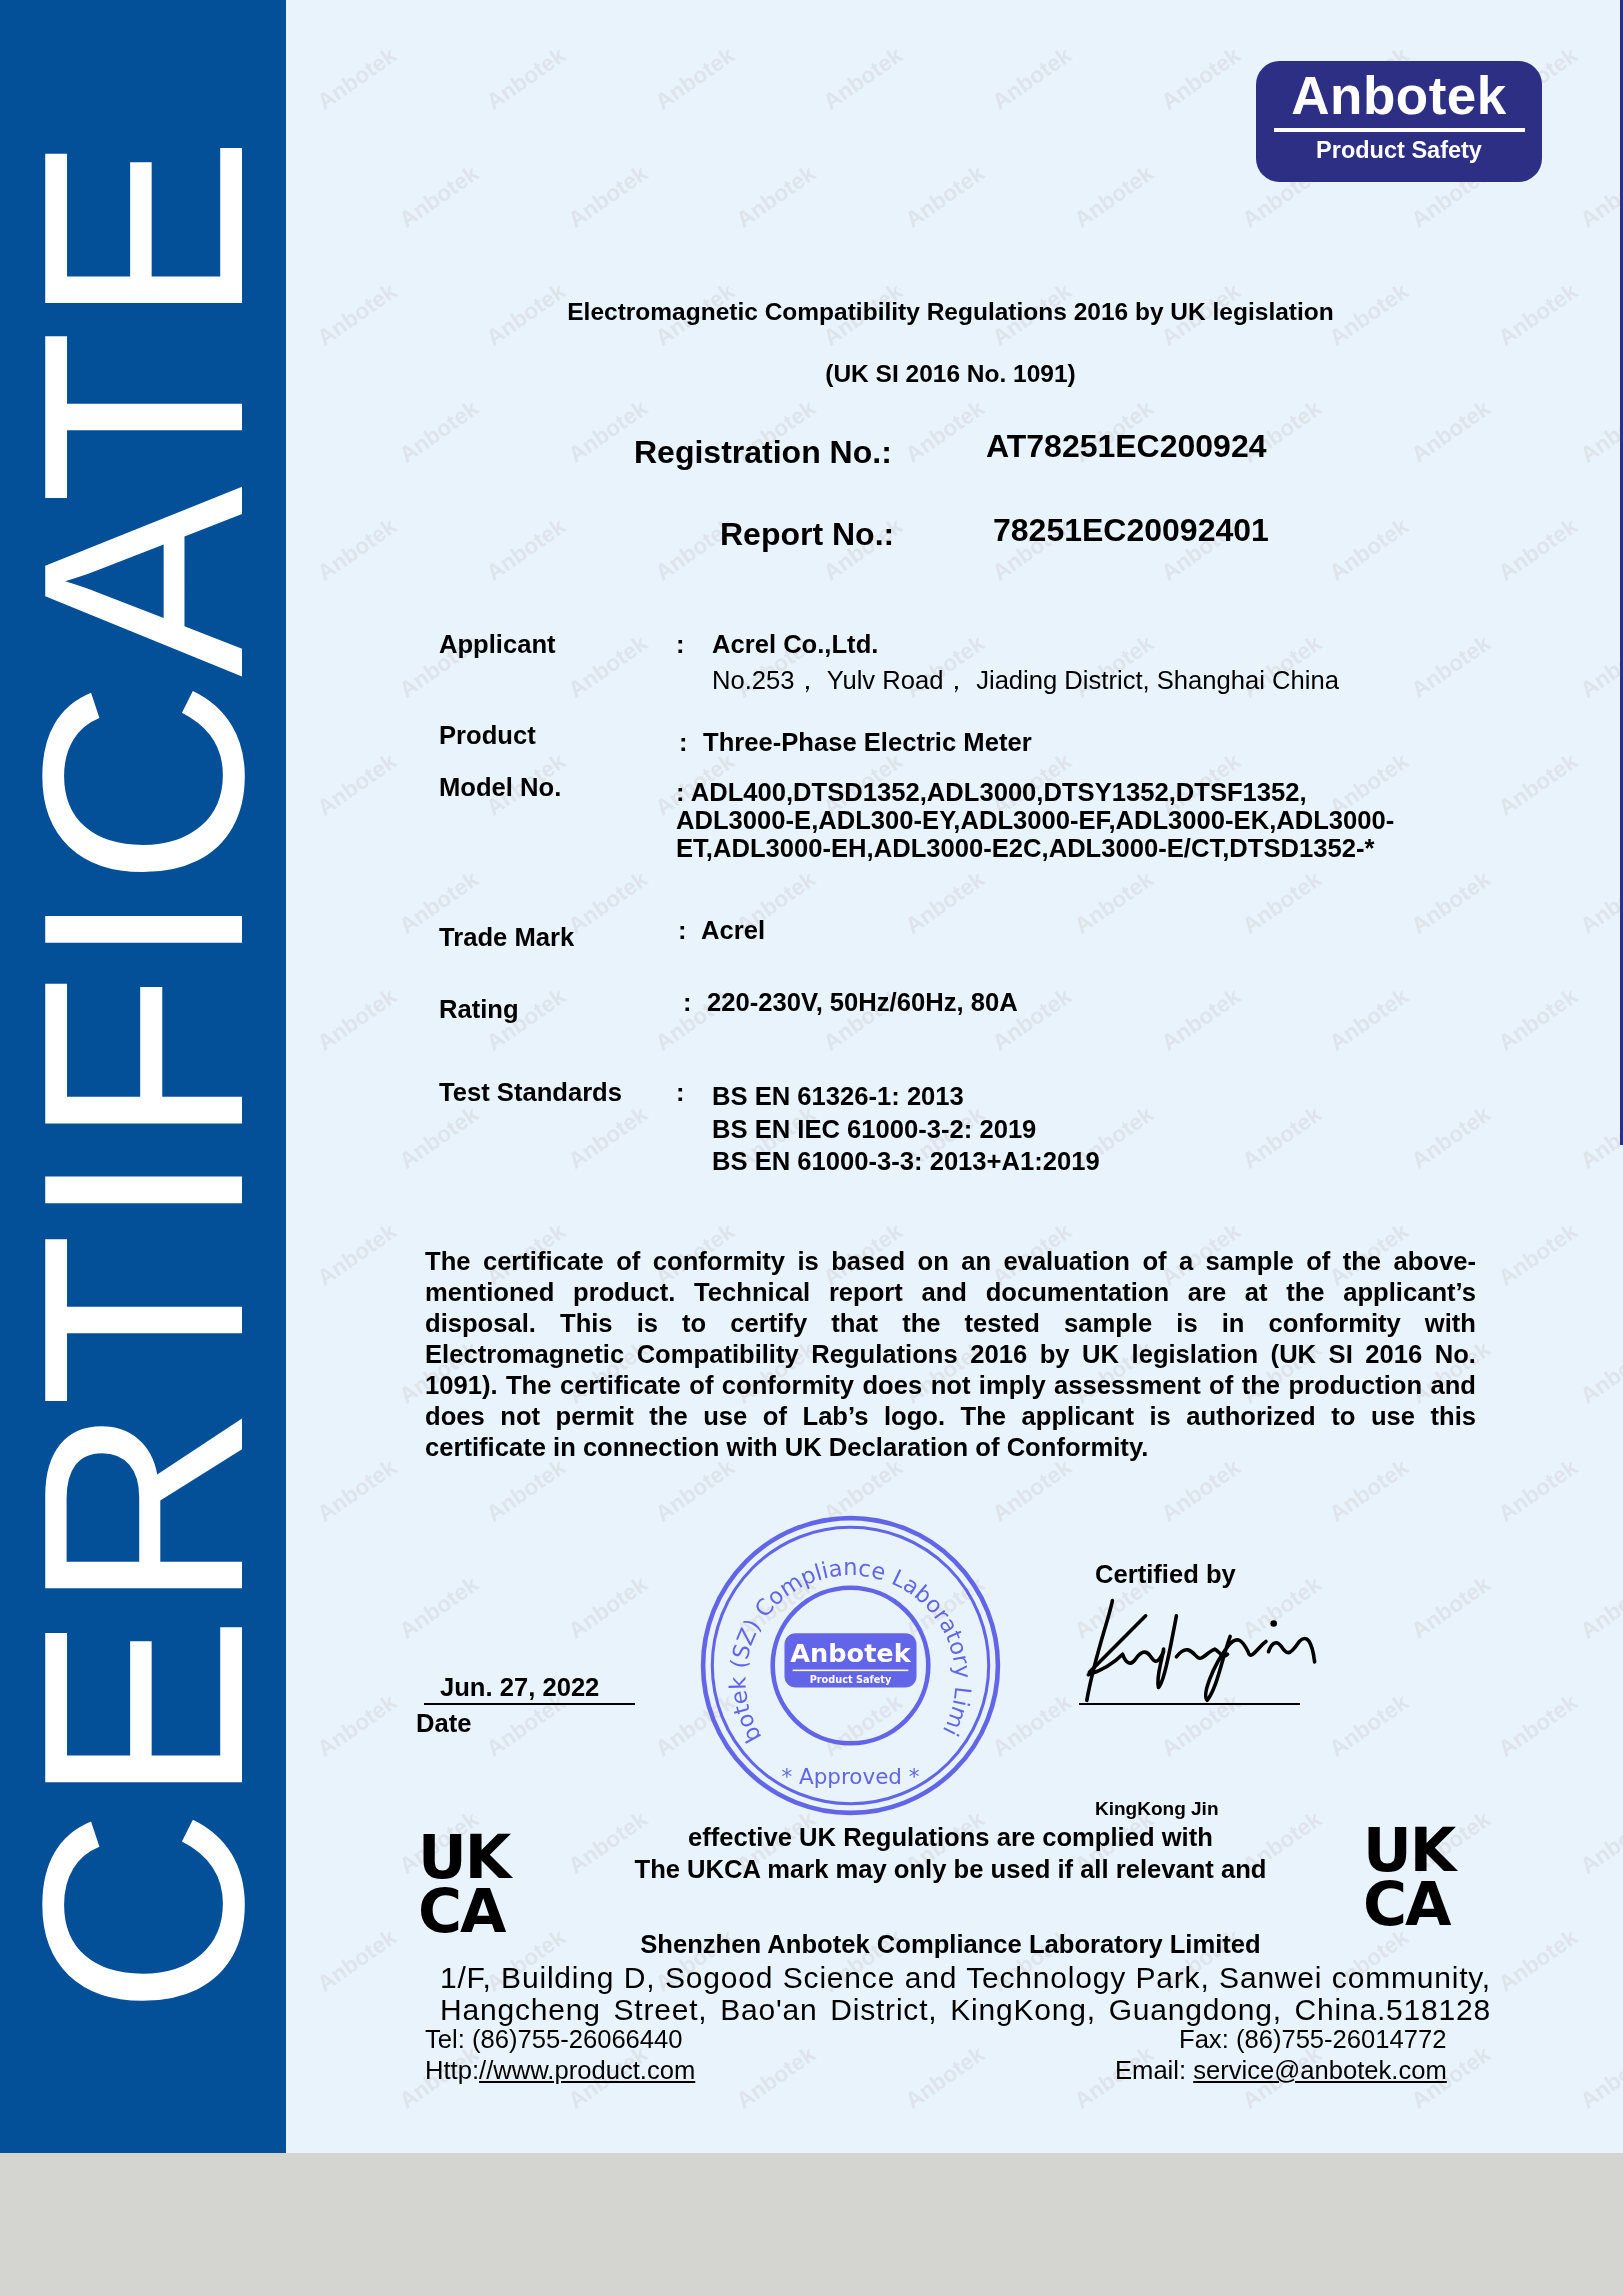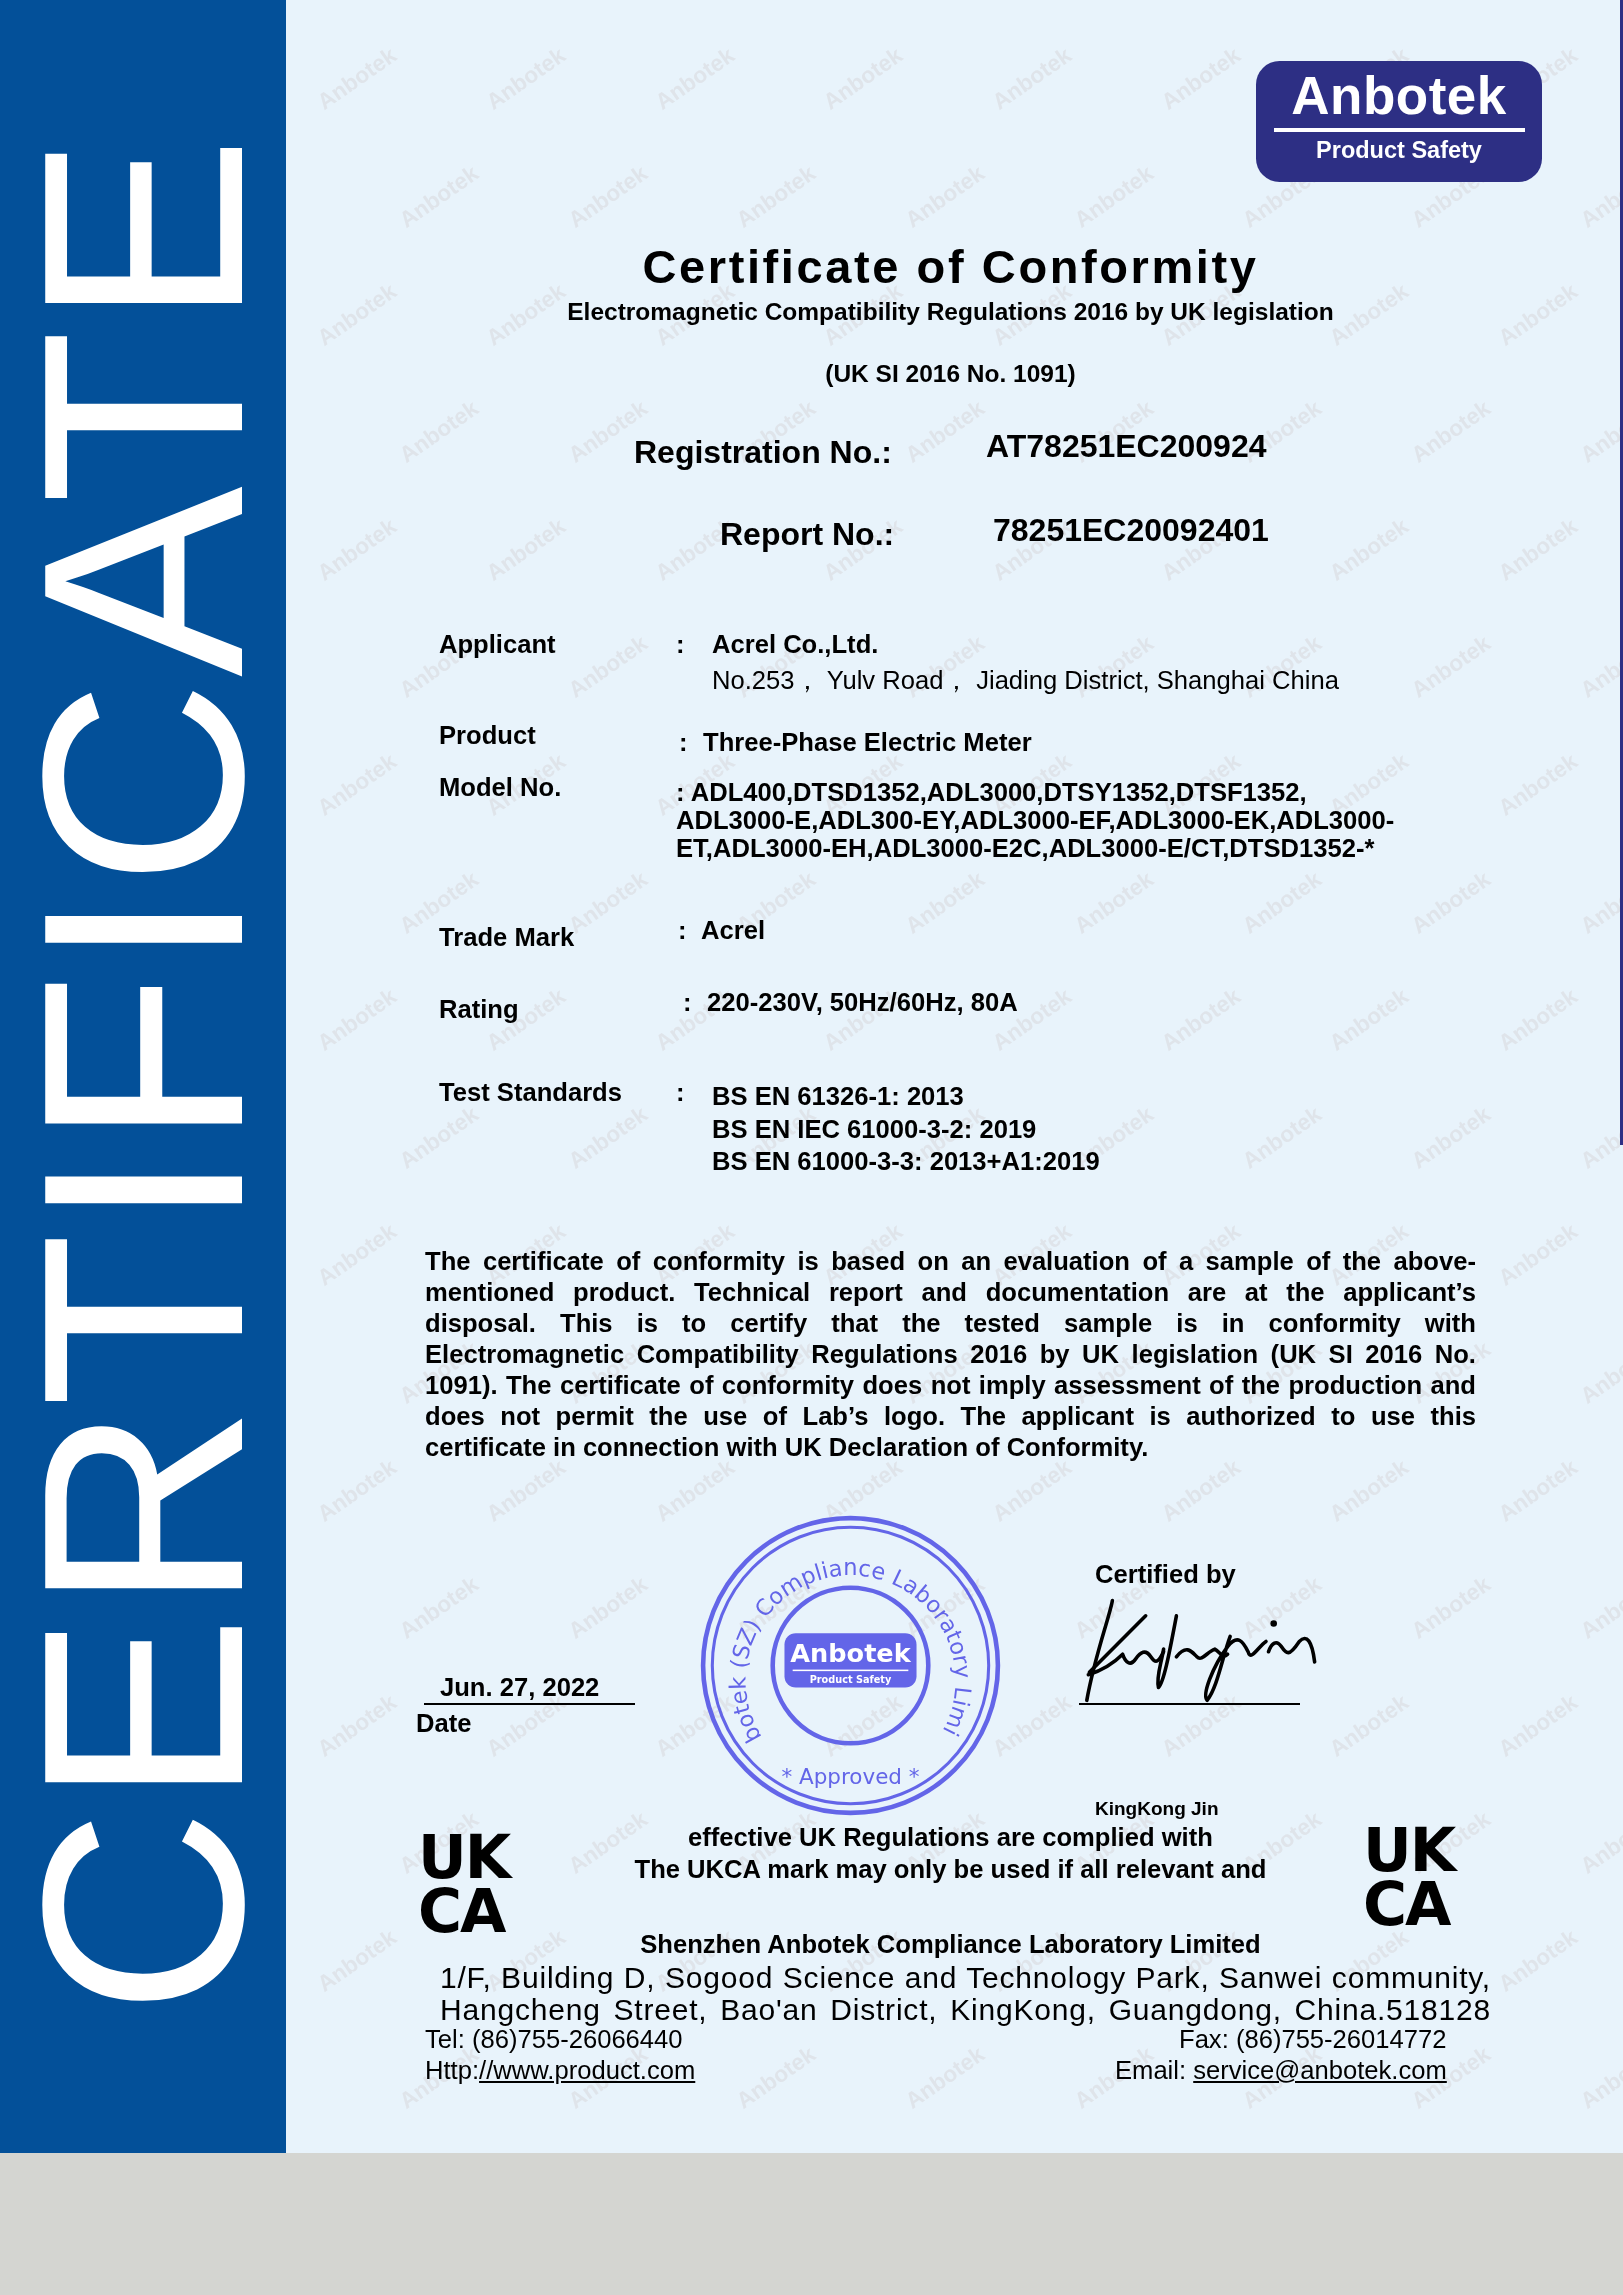--- a/index.html
+++ b/index.html
@@ -232,21 +232,20 @@
     <div class="side-band-text">CERTIFICATE</div>
   </div>
   <div class="right-edge"></div>
 
   <div class="logo">
     <div class="logo-name">Anbotek</div>
     <div class="logo-rule"></div>
     <div class="logo-sub">Product Safety</div>
   </div>
 
-  <div class="title">Certificate of Conformity</div>
   <div class="subtitle">Electromagnetic Compatibility Regulations 2016 by UK legislation</div>
   <div class="si">(UK SI 2016 No. 1091)</div>
 
   <div class="regline" style="left:634px; top:434px;">Registration No.:</div>
   <div class="regline" style="left:986px; top:428px;">AT78251EC200924</div>
   <div class="regline" style="left:720px; top:516px;">Report No.:</div>
   <div class="regline" style="left:993px; top:512px;">78251EC20092401</div>
 
   <div class="field-label" style="top:630px;">Applicant</div>
   <div class="field-value" style="left:676px; top:630px;">:</div>

